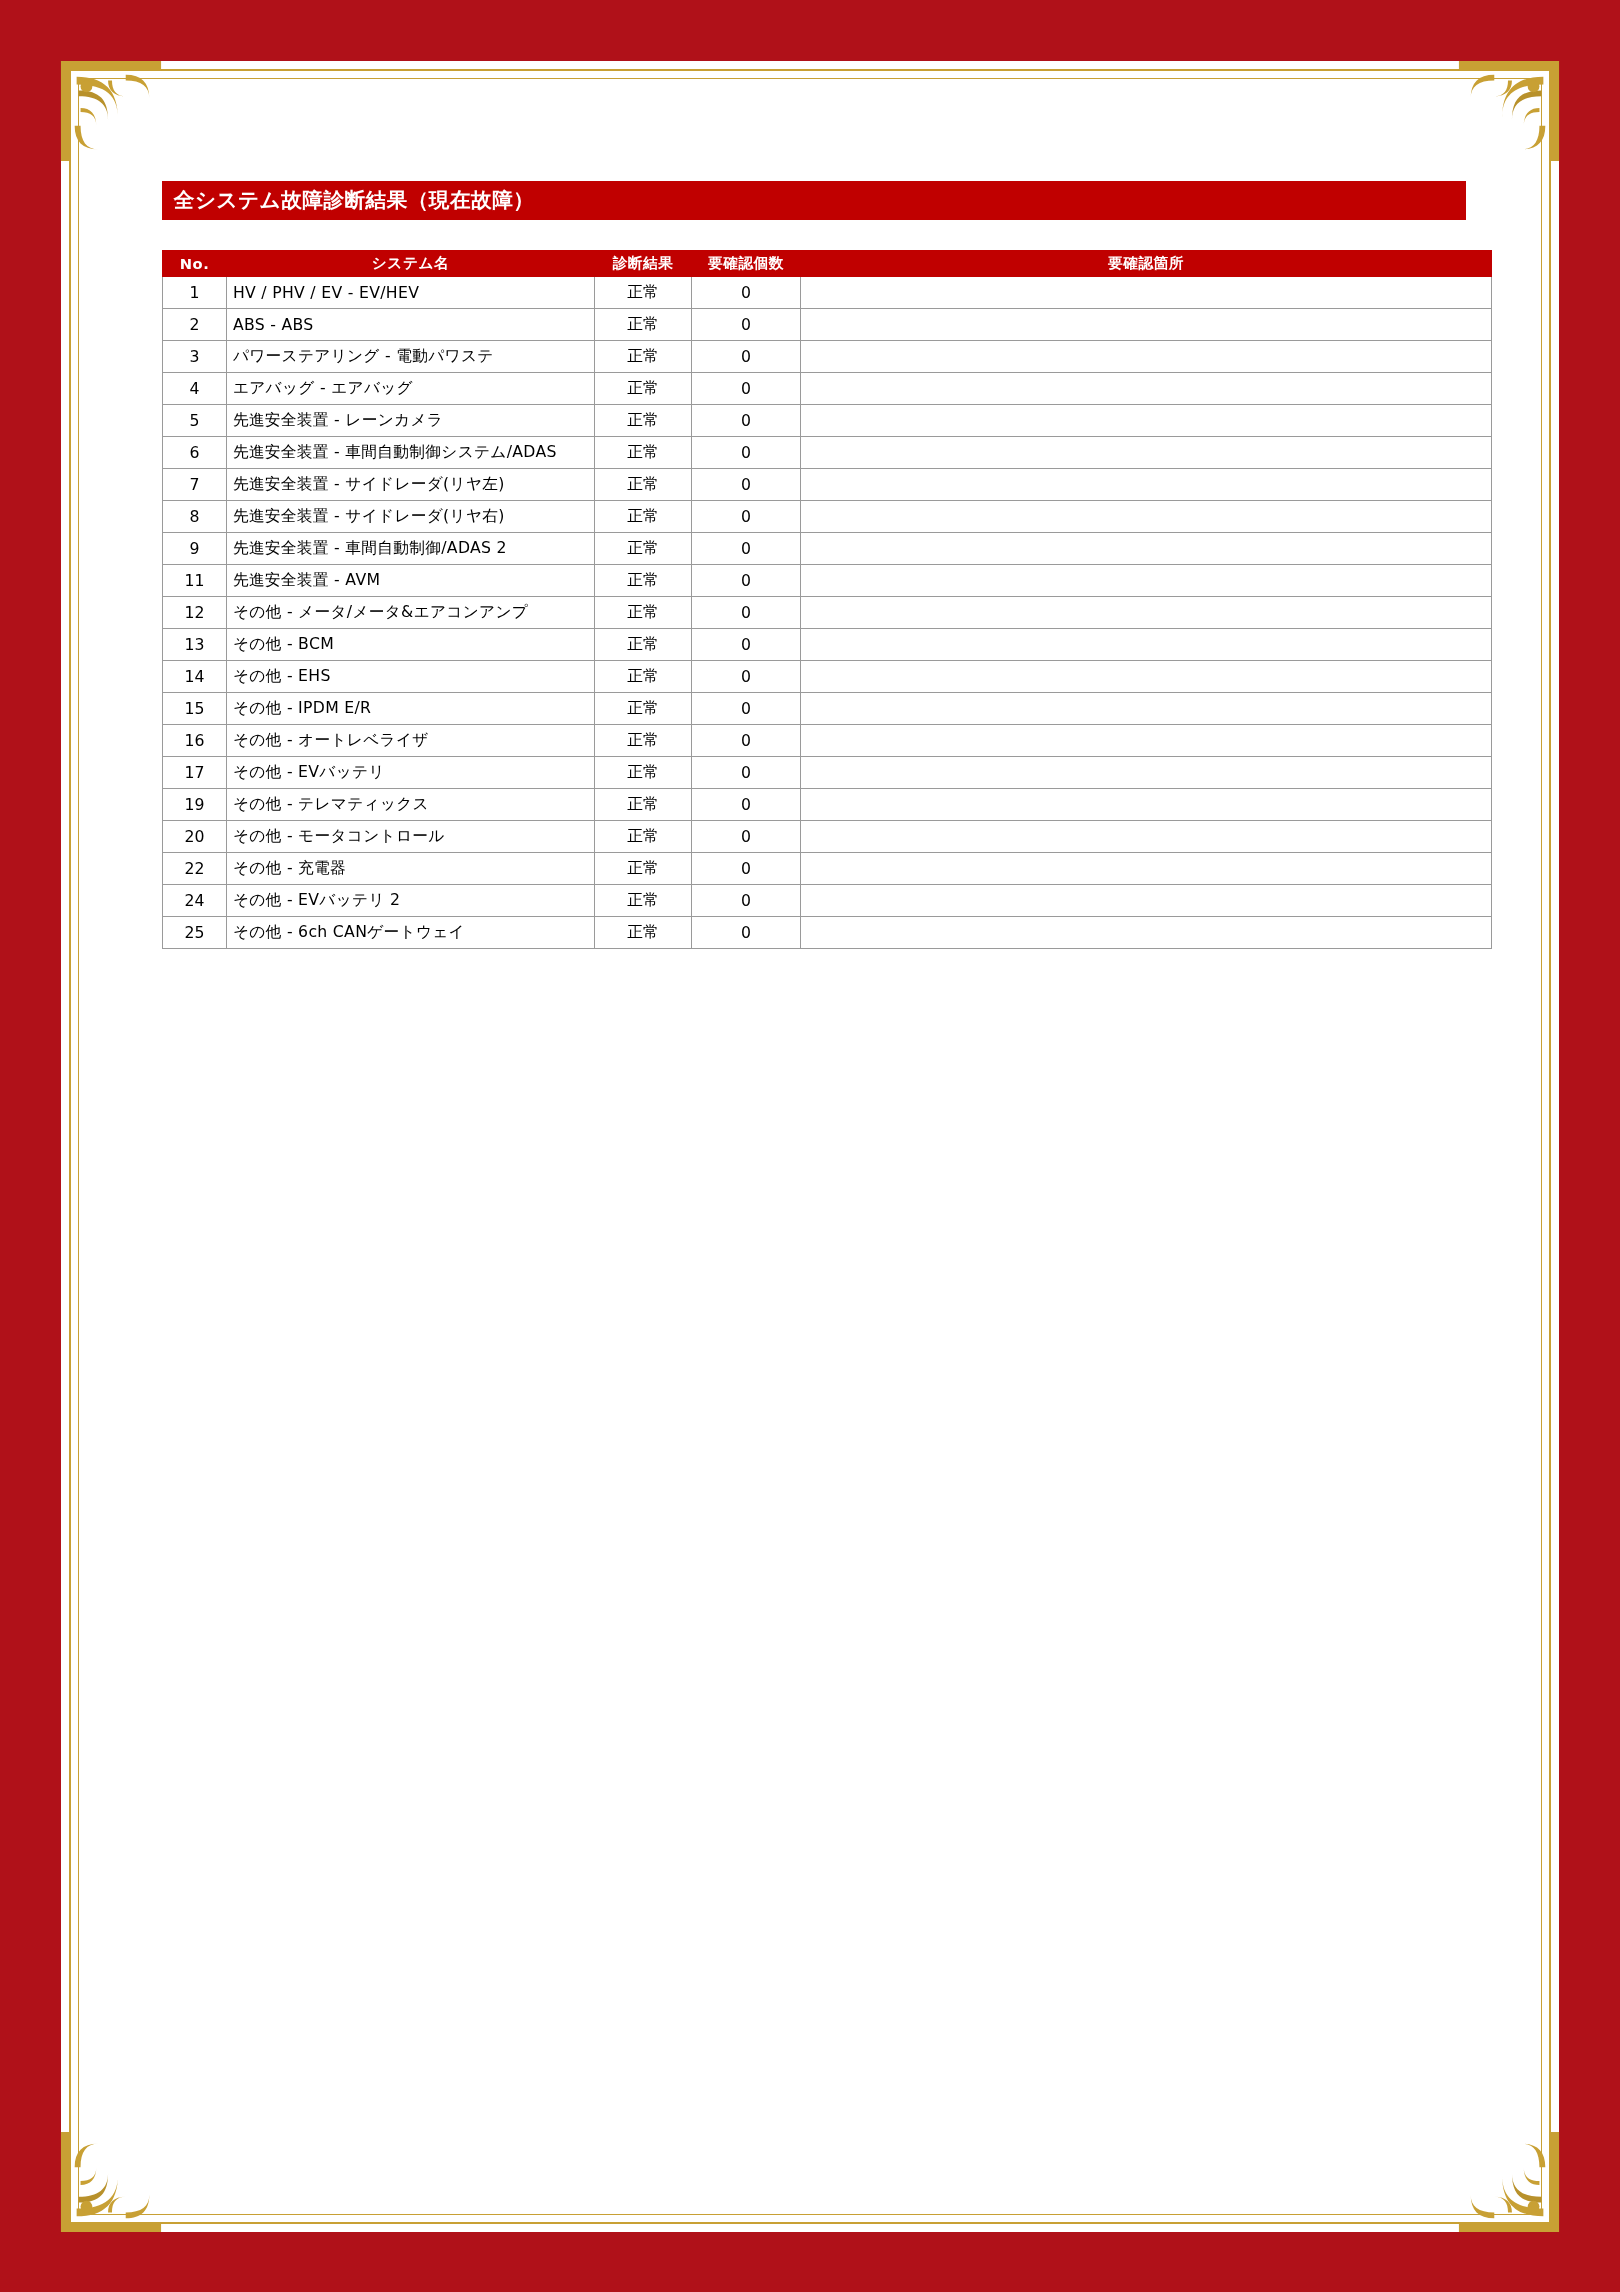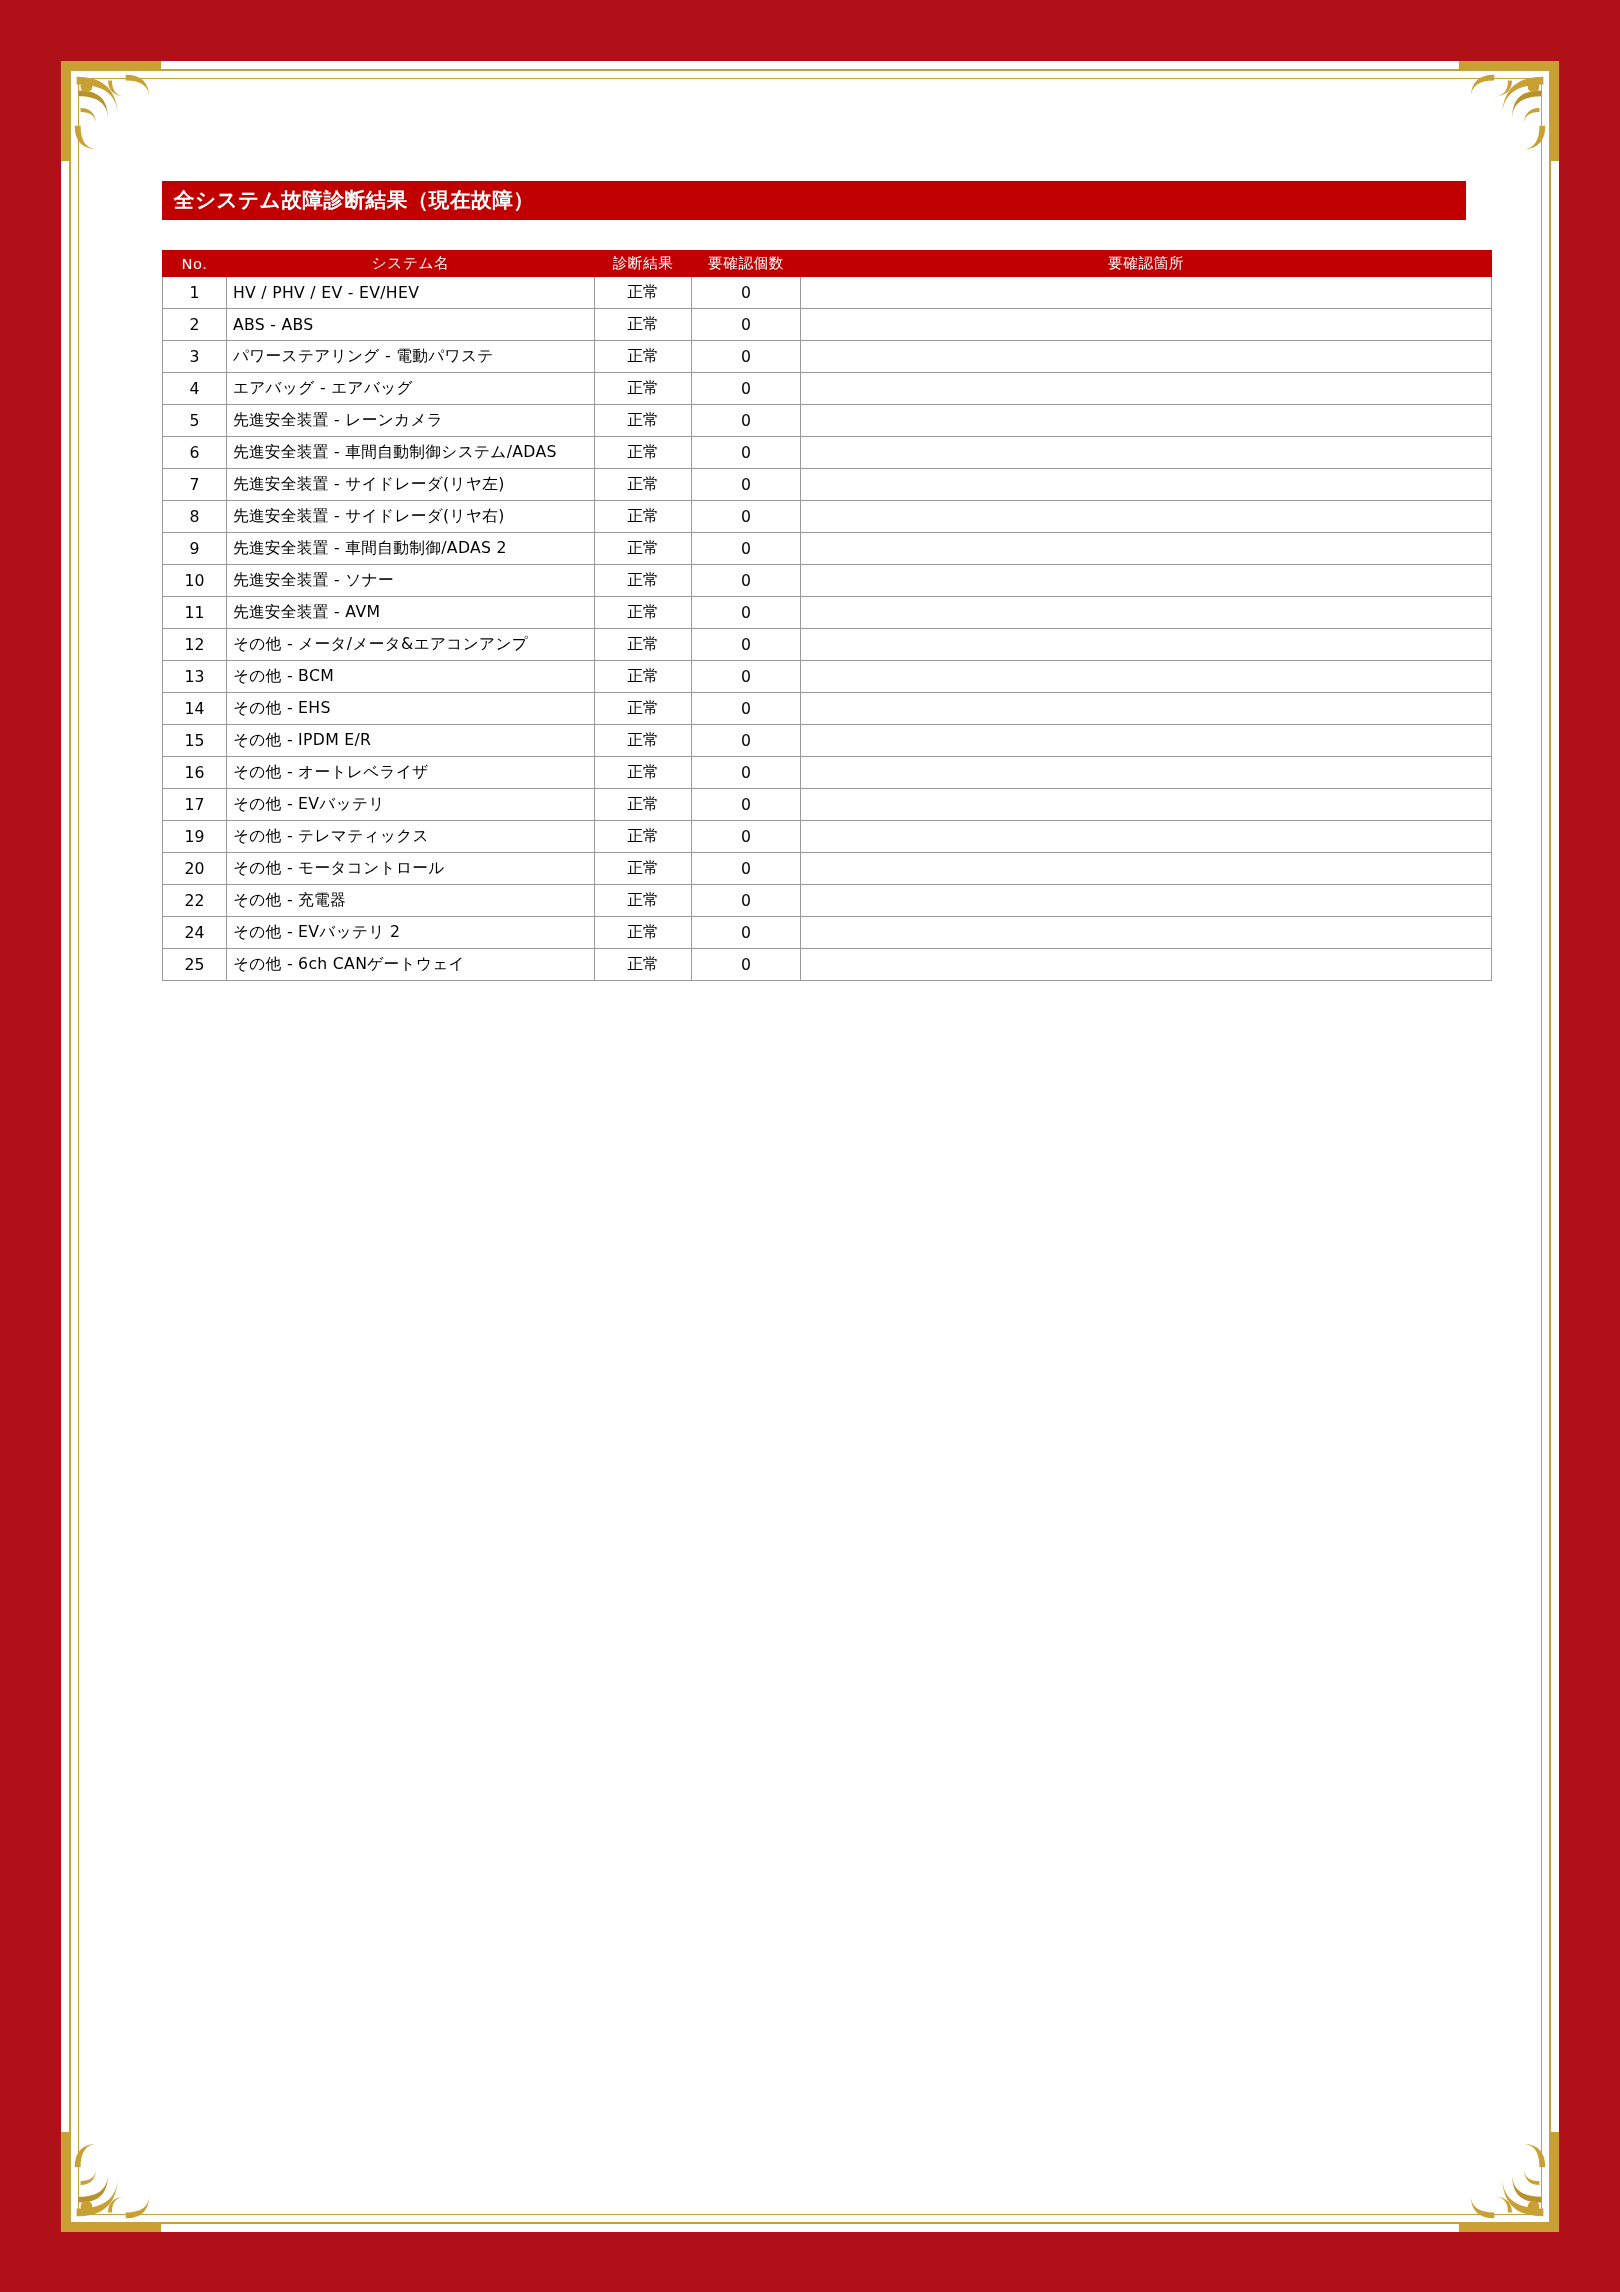--- a/index.html
+++ b/index.html
@@ -89,21 +89,21 @@
   table.result-table {
     margin-top: 30px;
     border-collapse: collapse;
     width: 1304px;
     table-layout: fixed;
   }
   table.result-table th {
     background: #c00000;
     color: #ffffff;
     font-size: 14.7px;
-    font-weight: normal;
+    font-weight: bold;
     height: 24.5px;
     padding: 0 2px;
     border: 1px solid #c00000;
     text-align: center;
     vertical-align: middle;
     letter-spacing: 0.5px;
   }
   table.result-table td {
     border: 1px solid #9a9a9a;
     height: 32px;
@@ -255,27 +255,20 @@
           <td class="col-place"></td>
         </tr>
         <tr>
           <td class="col-no">9</td>
           <td class="col-system">先進安全装置 - 車間自動制御/ADAS 2</td>
           <td class="col-result">正常</td>
           <td class="col-count">0</td>
           <td class="col-place"></td>
         </tr>
         <tr>
-          <td class="col-no">10</td>
-          <td class="col-system">先進安全装置 - ソナー</td>
-          <td class="col-result">正常</td>
-          <td class="col-count">0</td>
-          <td class="col-place"></td>
-        </tr>
-        <tr>
           <td class="col-no">11</td>
           <td class="col-system">先進安全装置 - AVM</td>
           <td class="col-result">正常</td>
           <td class="col-count">0</td>
           <td class="col-place"></td>
         </tr>
         <tr>
           <td class="col-no">12</td>
           <td class="col-system">その他 - メータ/メータ&amp;エアコンアンプ</td>
           <td class="col-result">正常</td>

